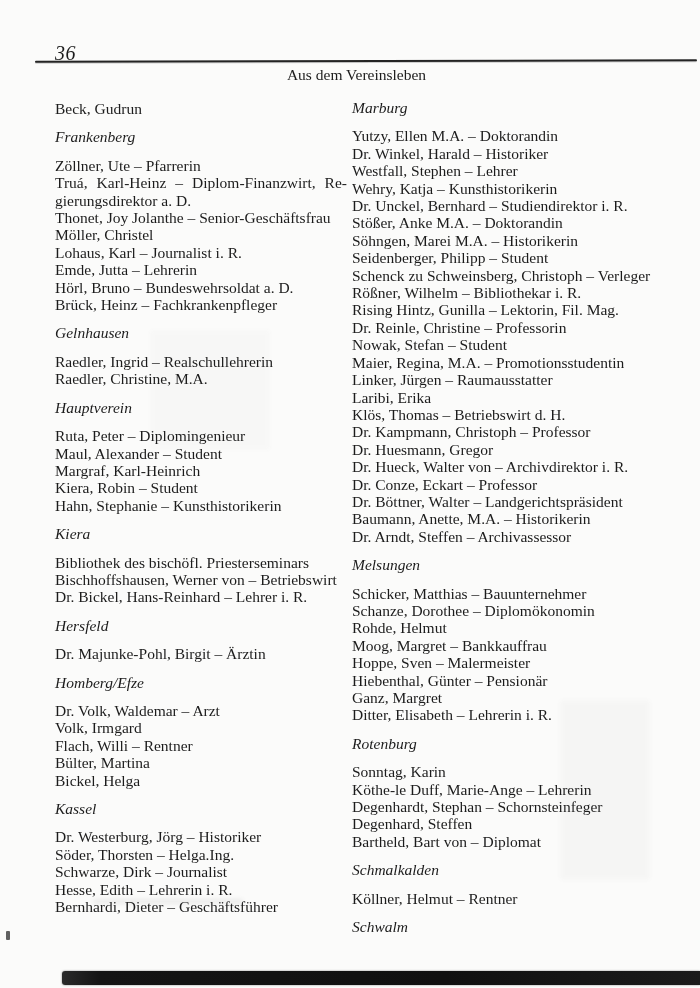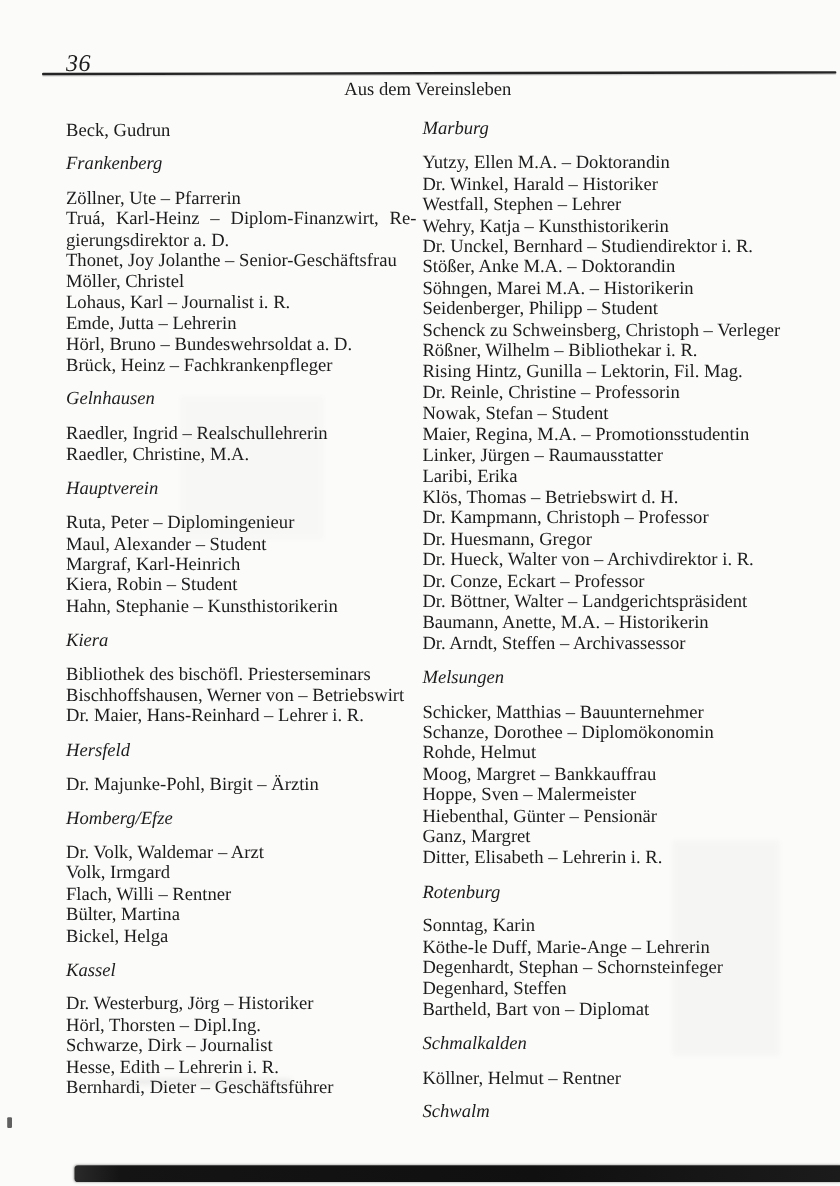--- a/index.html
+++ b/index.html
@@ -67,32 +67,32 @@
     <div class="entry">Raedler, Christine, M.A.</div>
     <div class="section-heading">Hauptverein</div>
     <div class="entry">Ruta, Peter – Diplomingenieur</div>
     <div class="entry">Maul, Alexander – Student</div>
     <div class="entry">Margraf, Karl-Heinrich</div>
     <div class="entry">Kiera, Robin – Student</div>
     <div class="entry">Hahn, Stephanie – Kunsthistorikerin</div>
     <div class="section-heading">Kiera</div>
     <div class="entry">Bibliothek des bischöfl. Priesterseminars</div>
     <div class="entry">Bischhoffshausen, Werner von – Betriebswirt</div>
-    <div class="entry">Dr. Maier, Hans-Reinhard – Lehrer i. R.</div>
+    <div class="entry">Dr. Bickel, Hans-Reinhard – Lehrer i. R.</div>
     <div class="section-heading">Hersfeld</div>
     <div class="entry">Dr. Majunke-Pohl, Birgit – Ärztin</div>
     <div class="section-heading">Homberg/Efze</div>
     <div class="entry">Dr. Volk, Waldemar – Arzt</div>
     <div class="entry">Volk, Irmgard</div>
     <div class="entry">Flach, Willi – Rentner</div>
     <div class="entry">Bülter, Martina</div>
     <div class="entry">Bickel, Helga</div>
     <div class="section-heading">Kassel</div>
     <div class="entry">Dr. Westerburg, Jörg – Historiker</div>
-    <div class="entry">Hörl, Thorsten – Dipl.Ing.</div>
+    <div class="entry">Söder, Thorsten – Helga.Ing.</div>
     <div class="entry">Schwarze, Dirk – Journalist</div>
     <div class="entry">Hesse, Edith – Lehrerin i. R.</div>
     <div class="entry">Bernhardi, Dieter – Geschäftsführer</div>
   </div>
 <div class="col col-right" id="col-right">
     <div class="section-heading">Marburg</div>
     <div class="entry">Yutzy, Ellen M.A. – Doktorandin</div>
     <div class="entry">Dr. Winkel, Harald – Historiker</div>
     <div class="entry">Westfall, Stephen – Lehrer</div>
     <div class="entry">Wehry, Katja – Kunsthistorikerin</div>

